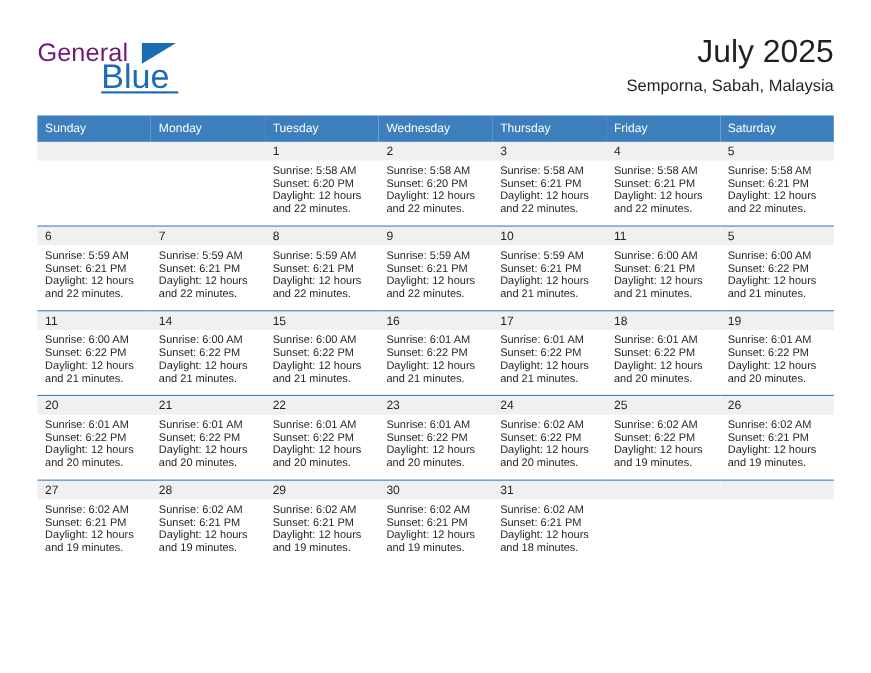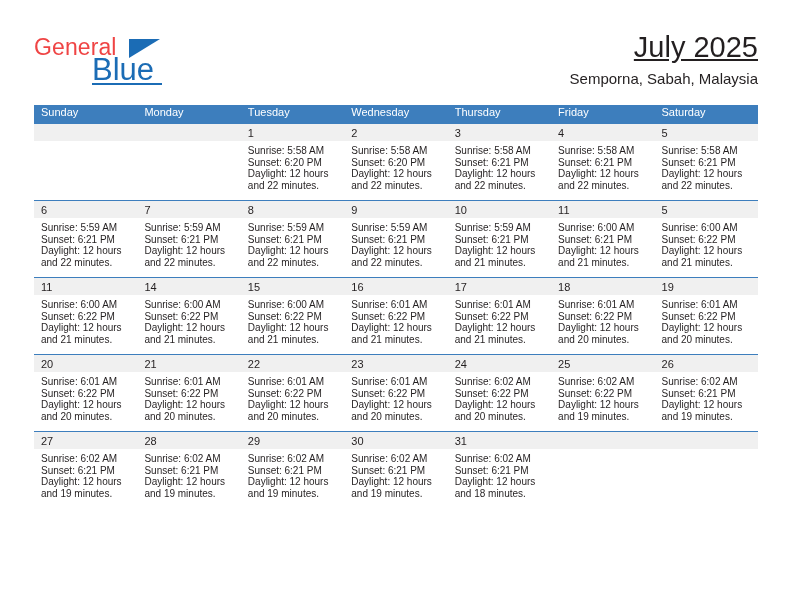--- a/index.html
+++ b/index.html
@@ -35,21 +35,21 @@
     top: 5px;
     width: 210px;
     height: 56px;
   }
   .logo-general {
     position: absolute;
     left: 0;
     top: 0;
     font-size: 23px;
     letter-spacing: 0.1px;
-    color: #ef4444;
+    color: #701a75;
     line-height: 25px;
     font-family: "Liberation Sans", sans-serif;
   }
   .logo-tri {
     position: absolute;
     left: 95px;
     top: 4px;
     width: 0;
     height: 0;
     border-left: 31px solid #1b6cb5;
@@ -76,21 +76,20 @@
     position: absolute;
     right: 0;
     top: 0;
     text-align: right;
   }
   .cal-title {
     font-size: 29px;
     color: #231f20;
     line-height: 34px;
     white-space: nowrap;
-    text-decoration: underline;
   }
   .cal-subtitle {
     font-size: 15px;
     color: #231f20;
     line-height: 22px;
     margin-top: 4px;
     white-space: nowrap;
   }
 
   
@@ -101,21 +100,21 @@
     width: 724px;
     border-collapse: collapse;
     table-layout: fixed;
   }
   .calendar th {
     background: #3d7ebd;
     color: #ffffff;
     font-size: 11px;
     font-weight: normal;
     text-align: left;
-    padding: 0 0 6px 7px;
+    padding: 5px 0 6px 7px;
     height: 13px;
     border: none;
   }
   .calendar td {
     vertical-align: top;
     padding: 0;
     border: none;
     border-top: 1px solid #3d7ebd;
     height: 76px;
     width: 103.42px;

